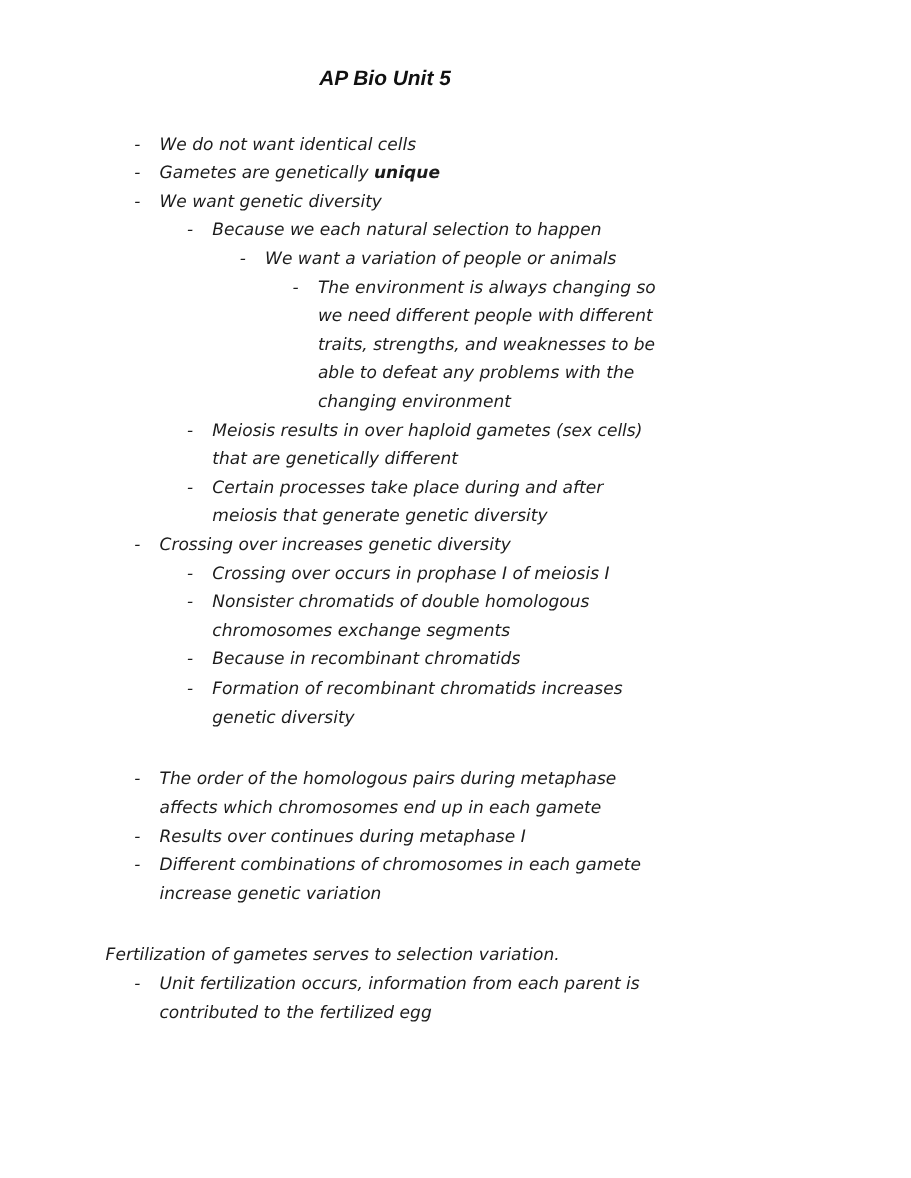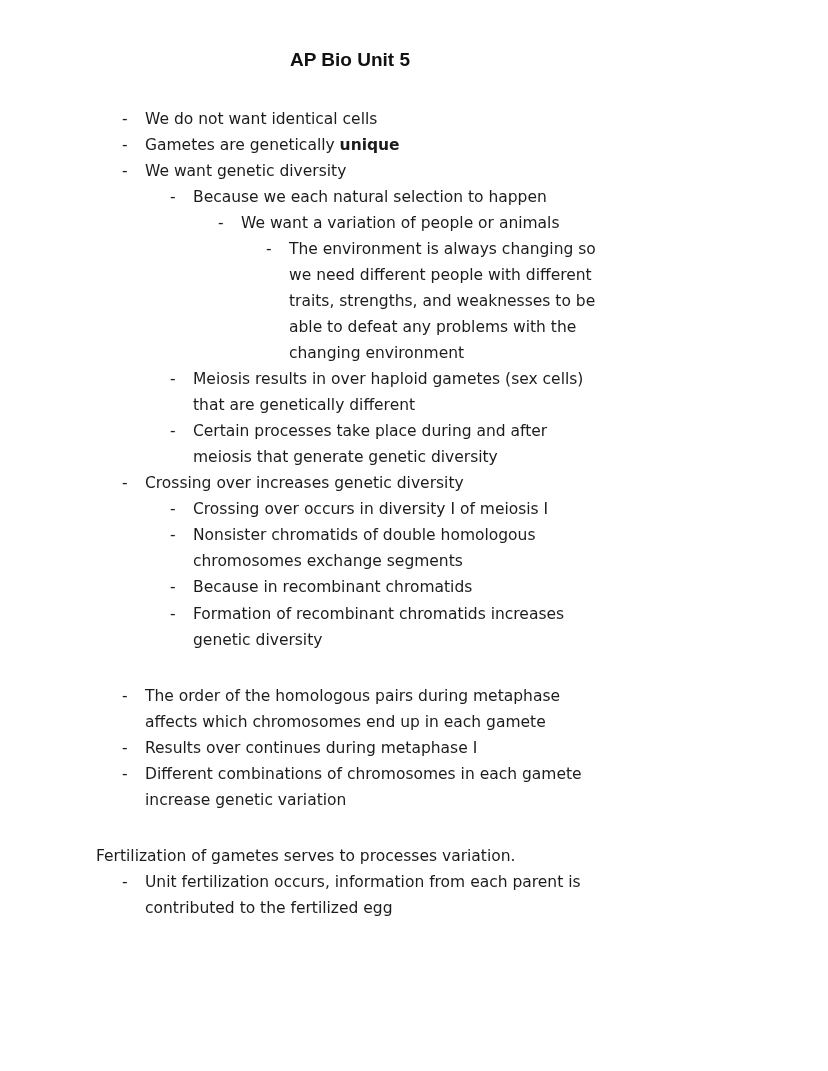--- a/index.html
+++ b/index.html
@@ -2,25 +2,26 @@
 <html><head>
 <meta charset="utf-8">
 <style>
   html, body { margin: 0; padding: 0; background: #ffffff; }
   .page {
     position: relative;
     width: 700px;
     min-height: 1071px;
     box-sizing: border-box;
     background: #ffffff;
-    padding: 44px 96px 60px 96px;
+    padding: 56px 96px 60px 96px;
     font-family: "DejaVu Sans", sans-serif;
     font-size: 15.5px;
     line-height: 1.68;
     color: #1c1c1c;
+    font-style: italic;
   }
   .doc-title {
     font-family: "Liberation Sans", sans-serif;
     font-weight: bold;
     font-size: 19px;
     text-align: center;
     margin: 0 0 30px 0;
     color: #111111;
   }
   .section { margin: 0 0 30px 0; }
@@ -76,21 +77,21 @@
       <div class="bullet lvl2">
           <span class="dash">-</span>
           <span class="txt">Certain processes take place during and after meiosis that generate genetic diversity</span>
         </div>
       <div class="bullet lvl1">
           <span class="dash">-</span>
           <span class="txt">Crossing over increases genetic diversity</span>
         </div>
       <div class="bullet lvl2">
           <span class="dash">-</span>
-          <span class="txt">Crossing over occurs in diversity I of meiosis I</span>
+          <span class="txt">Crossing over occurs in prophase I of meiosis I</span>
         </div>
       <div class="bullet lvl2">
           <span class="dash">-</span>
           <span class="txt">Nonsister chromatids of double homologous chromosomes exchange segments</span>
         </div>
       <div class="bullet lvl2">
           <span class="dash">-</span>
           <span class="txt">Because in recombinant chromatids</span>
         </div>
       <div class="bullet lvl2">
@@ -111,21 +112,21 @@
           <span class="txt">Results over continues during metaphase I</span>
         </div>
       <div class="bullet lvl1">
           <span class="dash">-</span>
           <span class="txt">Different combinations of chromosomes in each gamete increase genetic variation</span>
         </div>
     </div>
   </div>
 
   <div class="section">
-    <p class="intro">Fertilization of gametes serves to processes variation.</p>
+    <p class="intro">Fertilization of gametes serves to selection variation.</p>
     <div class="bullets">
       <div class="bullet lvl1">
           <span class="dash">-</span>
           <span class="txt">Unit fertilization occurs, information from each parent is contributed to the fertilized egg</span>
         </div>
     </div>
   </div>
 
 </div>
 

